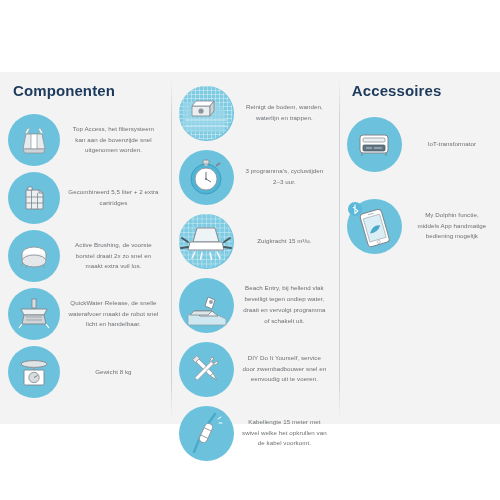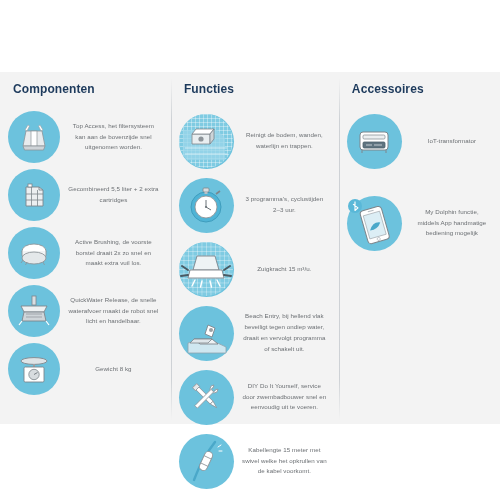--- a/index.html
+++ b/index.html
@@ -28,21 +28,21 @@
   .col-components{width:175px;}
   .col-functions{width:172px;}
   .col-accessories{width:165px;}
   .col-functions:before,
   .col-accessories:before{
     content:"";position:absolute;left:0;top:6px;bottom:4px;width:1px;
     background:linear-gradient(to bottom,rgba(180,186,192,0),rgba(175,182,189,.55) 12%,rgba(175,182,189,.55) 88%,rgba(180,186,192,0));
   }
   .col-title{
     color:#1d3a5c;
-    font-size:12px;
+    font-size:15px;
     font-weight:bold;
     letter-spacing:.1px;
     margin:0 0 14px 5px;
   }
   .row{
     display:flex;align-items:center;
     margin-bottom:5px;
   }
   .row .ico{
     flex:0 0 auto;
@@ -142,21 +142,20 @@
             <rect x="11" y="19" width="20" height="15" rx="1.2" fill="#ffffff" stroke="#7e868c" stroke-width=".9"></rect>
             <circle cx="21" cy="26.5" r="5.2" fill="#d7dcdf" stroke="#7e868c" stroke-width=".8"></circle>
             <line x1="21" y1="26.5" x2="24.5" y2="24.5" stroke="#6b7378" stroke-width=".9"></line>
           </svg>
         </div>
         <div class="txt">Gewicht 8 kg</div>
       </div>
     </div>
 
     <div class="col col-functions">
-      <div class="col-title">Functies</div>
 
       <div class="row">
         <div class="ico">
           <svg width="54" height="54" viewBox="0 0 54 54">
             <defs>
               <pattern id="tiles" width="4" height="4" patternUnits="userSpaceOnUse">
                 <rect width="4" height="4" fill="#7fcbe2"></rect>
                 <path d="M0 0 H4 M0 0 V4" stroke="#ffffff" stroke-width=".7"></path>
               </pattern>
               <clipPath id="circClip">

